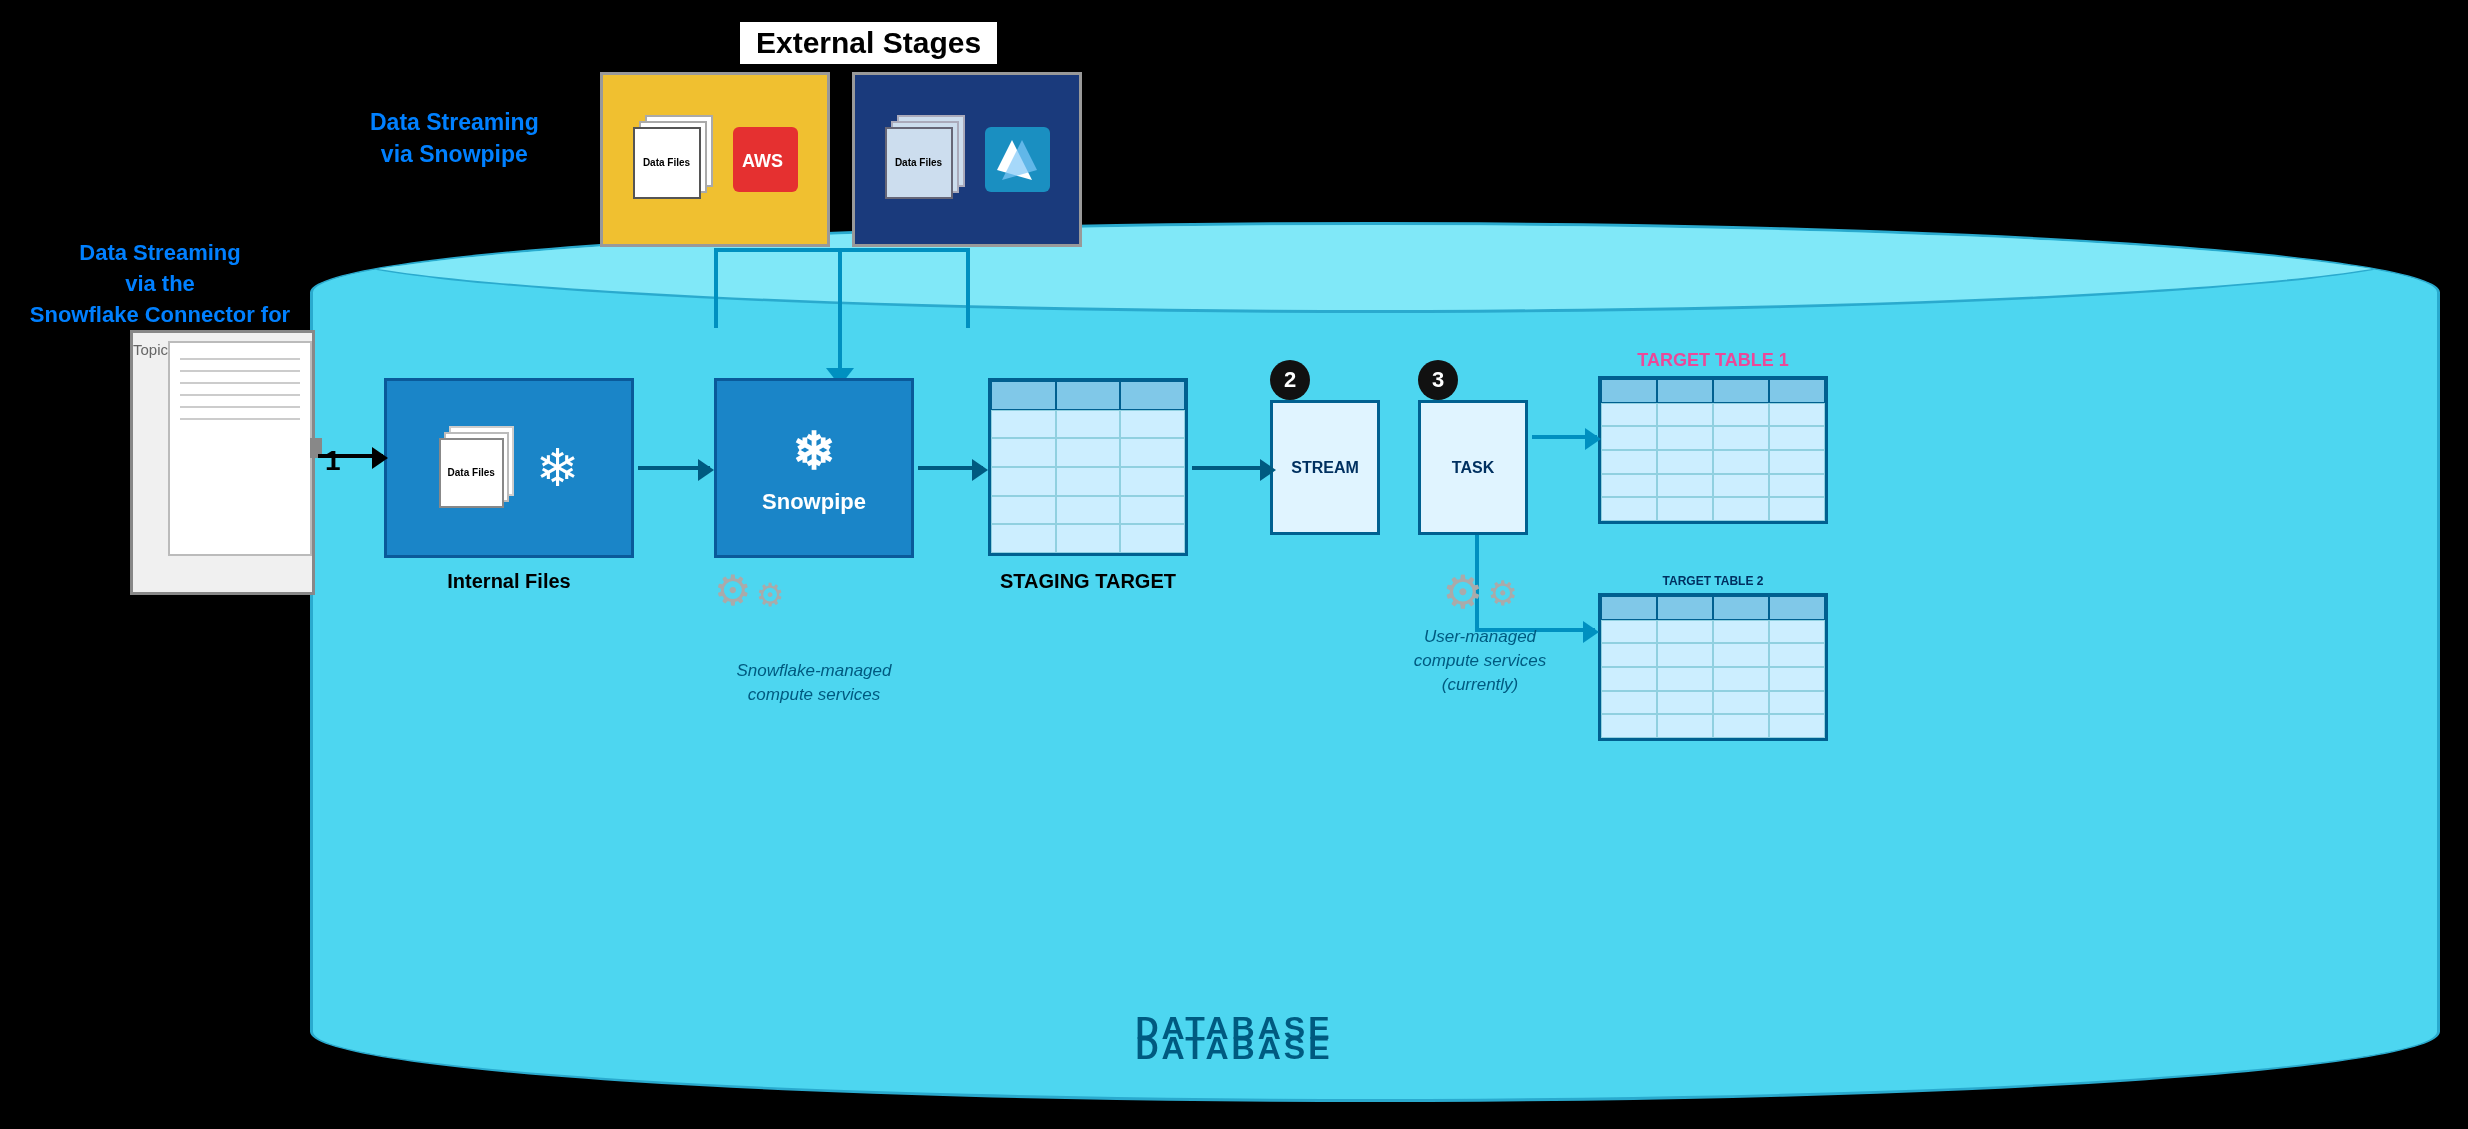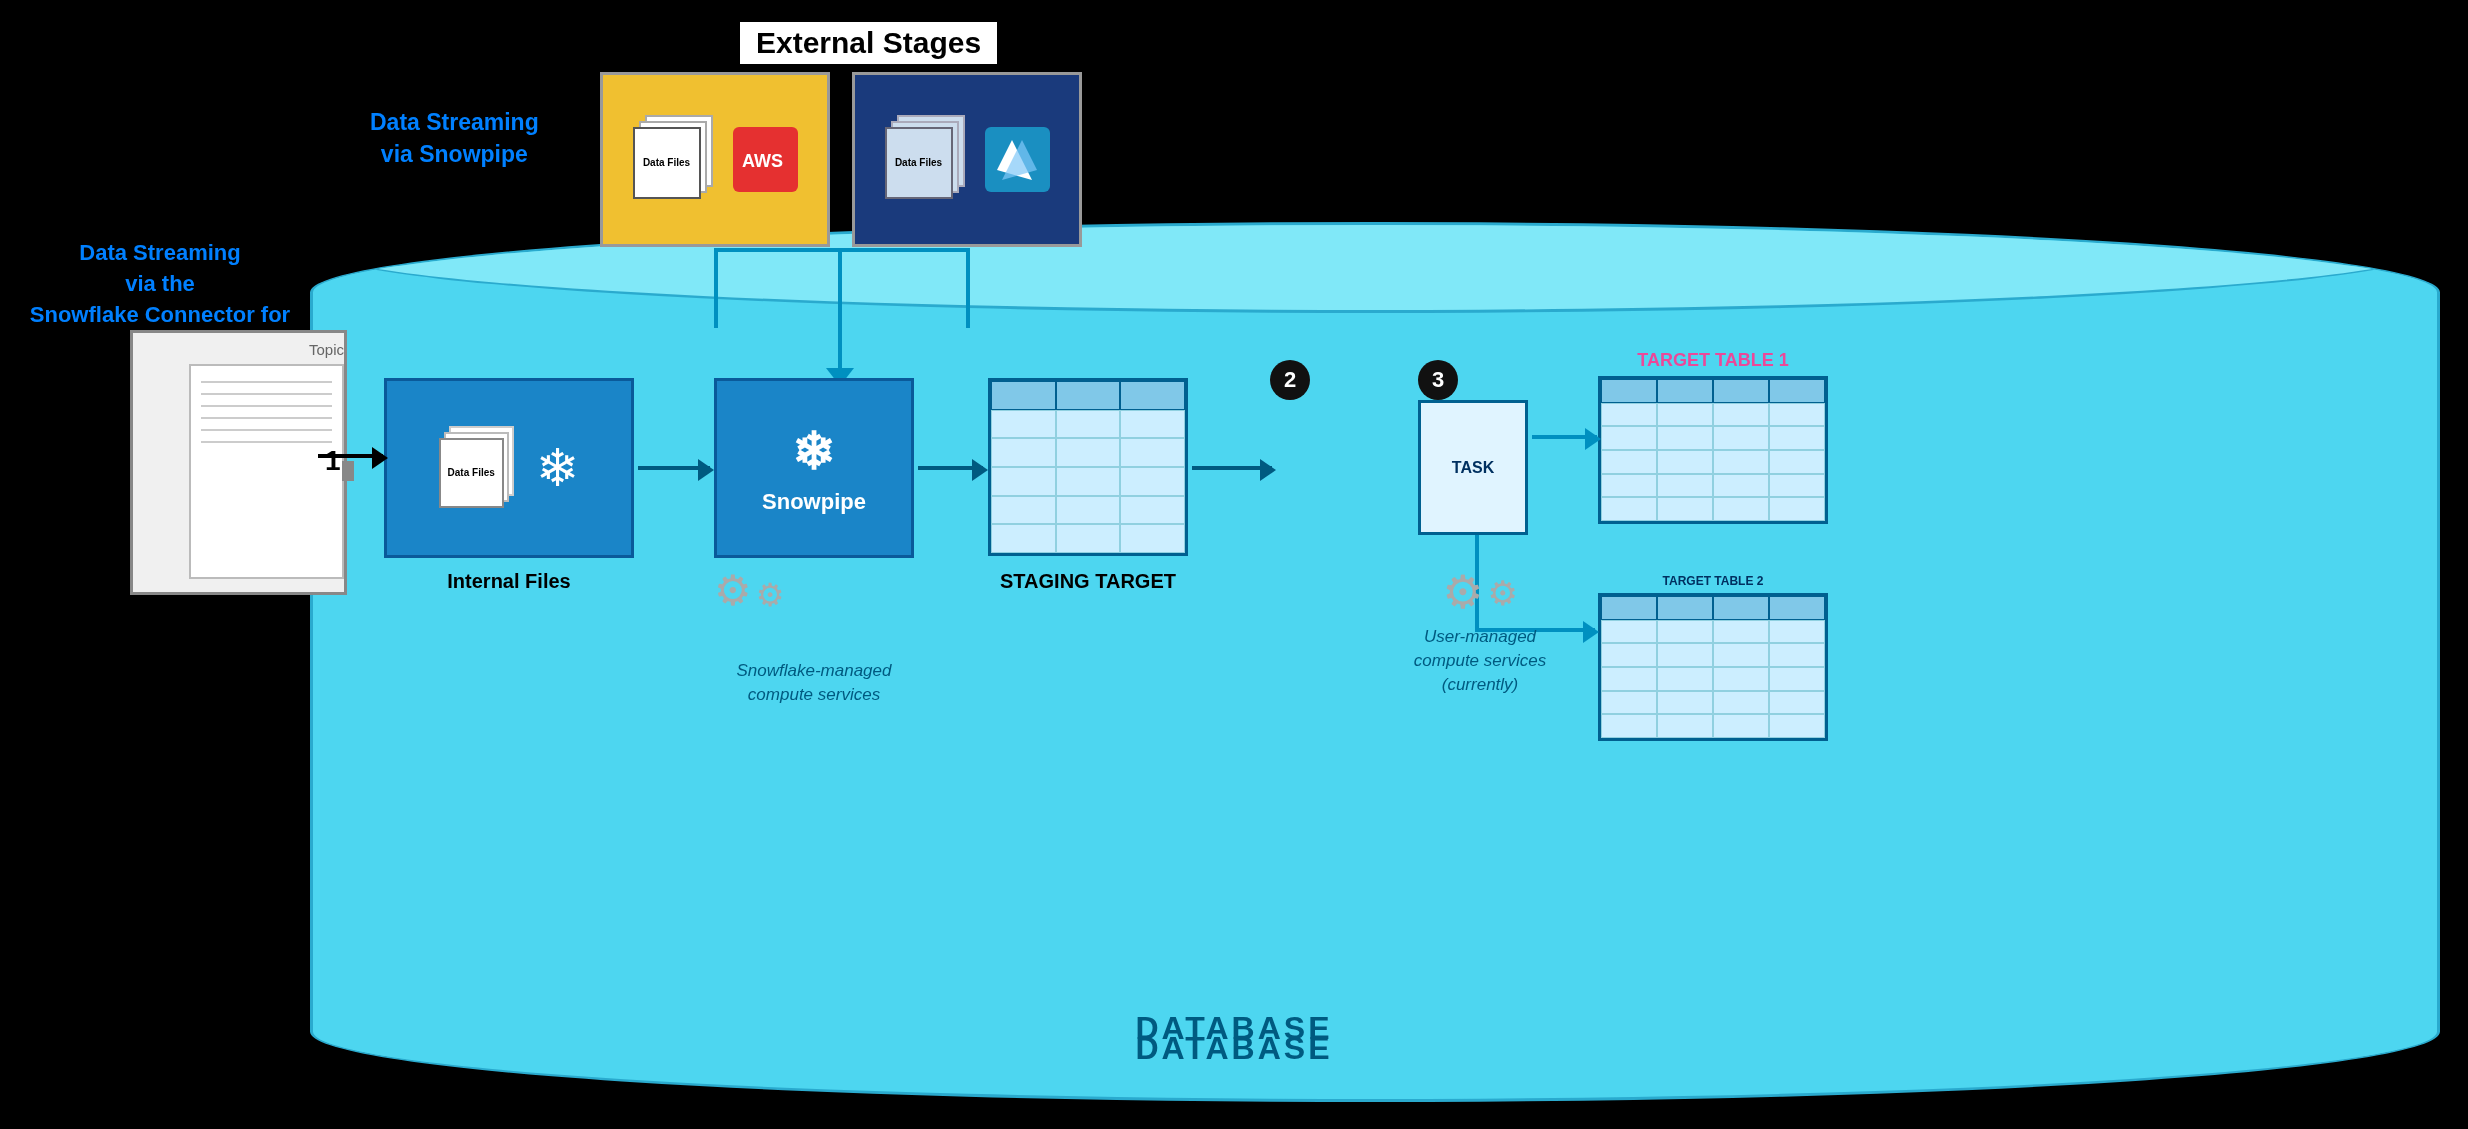--- a/index.html
+++ b/index.html
@@ -86,21 +86,21 @@
   </div>
 
   <div style="position:absolute;bottom:62px;left:50%;transform:translateX(-50%);font-size:32px;font-weight:bold;color:#005a80;letter-spacing:3px;z-index:10;white-space:nowrap;">DATABASE</div>
 
   <div style="position:absolute;top:238px;left:10px;color:#0080ff;font-weight:bold;font-size:22px;text-align:center;line-height:1.4;width:300px;z-index:10;">
     <div>Data Streaming</div>
     <div>via the</div>
     <div>Snowflake Connector for Kafka</div>
   </div>
 
-  <div style="position:absolute;top:330px;left:130px;width:217px;height:265px;background:#f0f0f0;border:3px solid #888;display:flex;flex-direction:column;align-items:flex-end;padding-top:8px;z-index:10;">
+  <div style="position:absolute;top:330px;left:130px;width:185px;height:265px;background:#f0f0f0;border:3px solid #888;display:flex;align-items:flex-start;padding-top:8px;z-index:10;">
     <div style="font-size:15px;color:#666;margin-bottom:6px;">Topic</div>
     <div style="width:155px;height:215px;background:white;border:2px solid #bbb;position:relative;">
 
       <div style="position:absolute;top:15px;left:10px;right:10px;">
         <div style="height:2px;background:#ccc;margin-bottom:10px;"></div>
         <div style="height:2px;background:#ccc;margin-bottom:10px;"></div>
         <div style="height:2px;background:#ccc;margin-bottom:10px;"></div>
         <div style="height:2px;background:#ccc;margin-bottom:10px;"></div>
         <div style="height:2px;background:#ccc;margin-bottom:10px;"></div>
         <div style="height:2px;background:#ccc;margin-bottom:10px;"></div>
@@ -177,20 +177,21 @@
   </div>
   <div style="position:absolute;top:570px;left:988px;width:200px;text-align:center;font-size:20px;font-weight:bold;color:#000;z-index:10;">STAGING TARGET</div>
 
   <div style="position:absolute;top:466px;left:1192px;width:80px;height:4px;background:#005a80;z-index:10;"></div>
   <div style="position:absolute;top:459px;left:1260px;width:0;height:0;border-top:11px solid transparent;border-bottom:11px solid transparent;border-left:16px solid #005a80;z-index:11;"></div>
 
   <div style="position:absolute;top:360px;left:1270px;z-index:10;">
     <div style="width:40px;height:40px;background:#111;border-radius:50%;display:flex;align-items:center;justify-content:center;color:white;font-size:22px;font-weight:bold;">2</div>
   </div>
 
+  <div style="position:absolute;top:400px;left:1270px;width:110px;height:135px;background:#e0f4ff;border:3px solid #006090;display:flex;align-items:center;justify-content:center;font-size:16px;font-weight:bold;color:#003060;z-index:10;">STREAM</div>
 
   <div style="position:absolute;top:360px;left:1418px;z-index:10;">
     <div style="width:40px;height:40px;background:#111;border-radius:50%;display:flex;align-items:center;justify-content:center;color:white;font-size:22px;font-weight:bold;">3</div>
   </div>
 
   <div style="position:absolute;top:400px;left:1418px;width:110px;height:135px;background:#e0f4ff;border:3px solid #006090;display:flex;align-items:center;justify-content:center;font-size:16px;font-weight:bold;color:#003060;z-index:10;">TASK</div>
 
   <div style="position:absolute;top:435px;left:1532px;width:65px;height:4px;background:#0090c0;z-index:10;"></div>
   <div style="position:absolute;top:428px;left:1585px;width:0;height:0;border-top:11px solid transparent;border-bottom:11px solid transparent;border-left:16px solid #0090c0;z-index:11;"></div>
 

